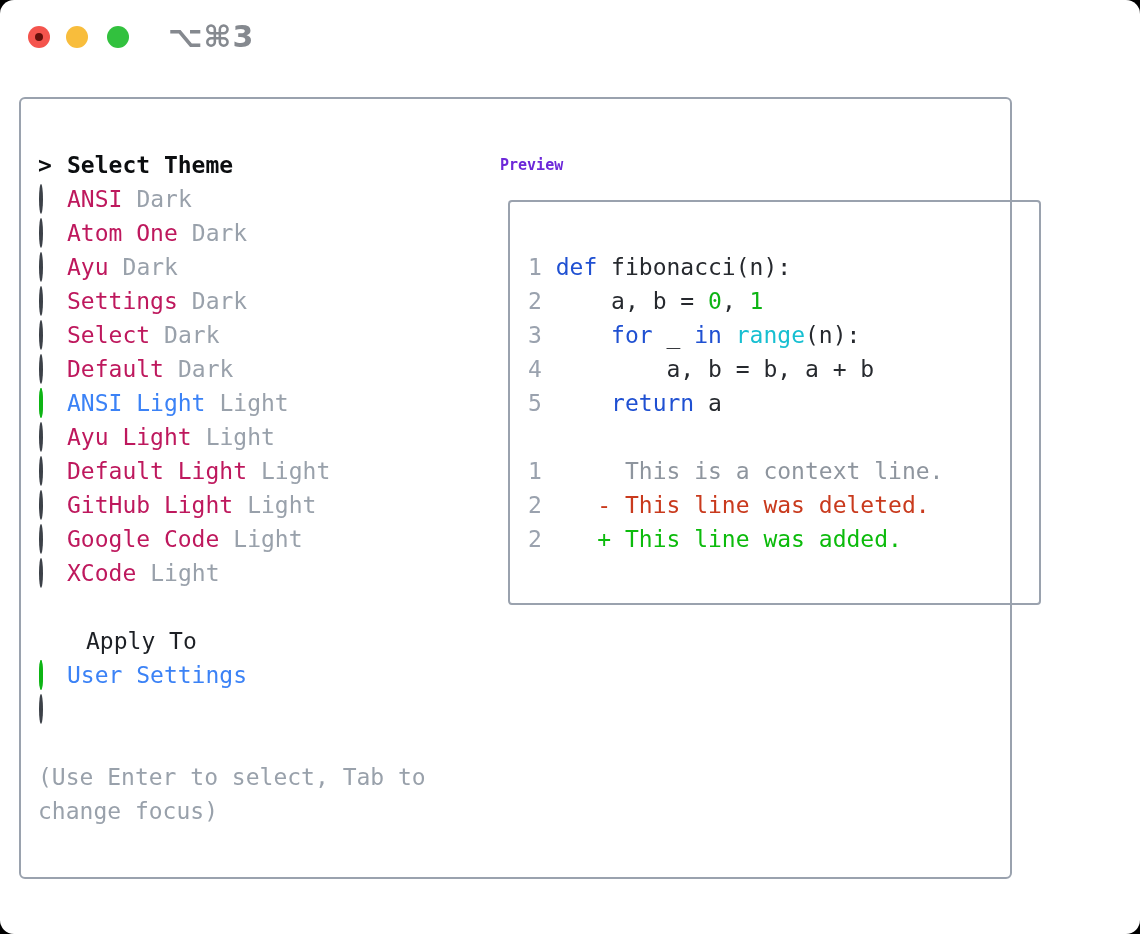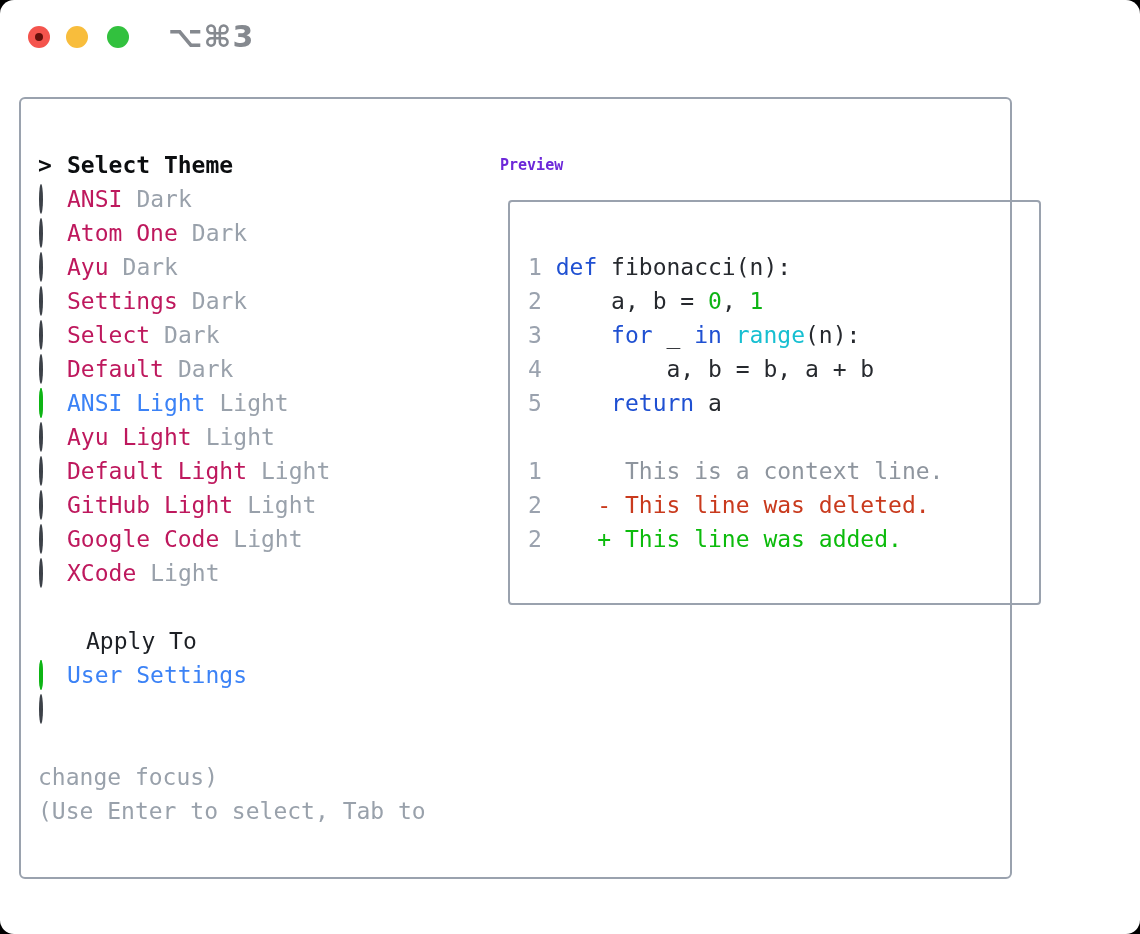--- a/index.html
+++ b/index.html
@@ -95,24 +95,24 @@
     <div class="row">
       <span class="pre"></span>
       <span class="apply-hdr">Apply To</span>
     </div>
     <div id="apply-list">
         <div class="row"><span class="pre"><span class="bullet sel"></span></span><span class="opt-label sel">User Settings</span></div>
         <div class="row"><span class="pre"><span class="bullet"></span></span></div>
       </div>
     <div class="row spacer"></div>
     <div class="row help">
-      <span>change focus)</span>
+      <span>(Use Enter to select, Tab to</span>
     </div>
     <div class="row help">
-      <span>(Use Enter to select, Tab to</span>
+      <span>change focus)</span>
     </div>
   </div>
 
   <div class="preview-label">Preview</div>
   <div class="preview-box">
     <div class="code" id="preview-code"><div class="code-row"></div><div class="code-row"><span class="seg-ln">1 </span><span class="seg-kw">def</span><span class="seg-pl"> fibonacci(n):</span></div><div class="code-row"><span class="seg-ln">2 </span><span class="seg-pl">    a, b = </span><span class="seg-nm">0</span><span class="seg-pl">, </span><span class="seg-nm">1</span></div><div class="code-row"><span class="seg-ln">3 </span><span class="seg-pl">    </span><span class="seg-kw">for</span><span class="seg-pl"> _ </span><span class="seg-kw">in</span><span class="seg-pl"> </span><span class="seg-cy">range</span><span class="seg-pl">(n):</span></div><div class="code-row"><span class="seg-ln">4 </span><span class="seg-pl">        a, b = b, a + b</span></div><div class="code-row"><span class="seg-ln">5 </span><span class="seg-pl">    </span><span class="seg-kw">return</span><span class="seg-pl"> a</span></div><div class="code-row"></div><div class="code-row"><span class="seg-ln">1 </span><span class="seg-ctx">     This is a context line.</span></div><div class="code-row"><span class="seg-ln">2 </span><span class="seg-del">   - This line was deleted.</span></div><div class="code-row"><span class="seg-ln">2 </span><span class="seg-add">   + This line was added.</span></div></div>
   </div>
 
 </div>
 

